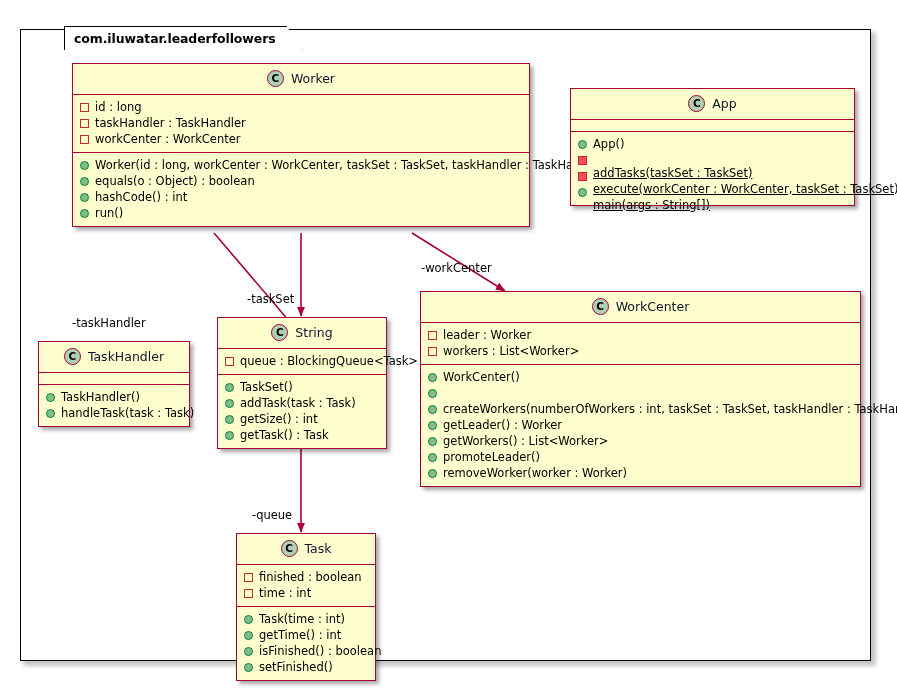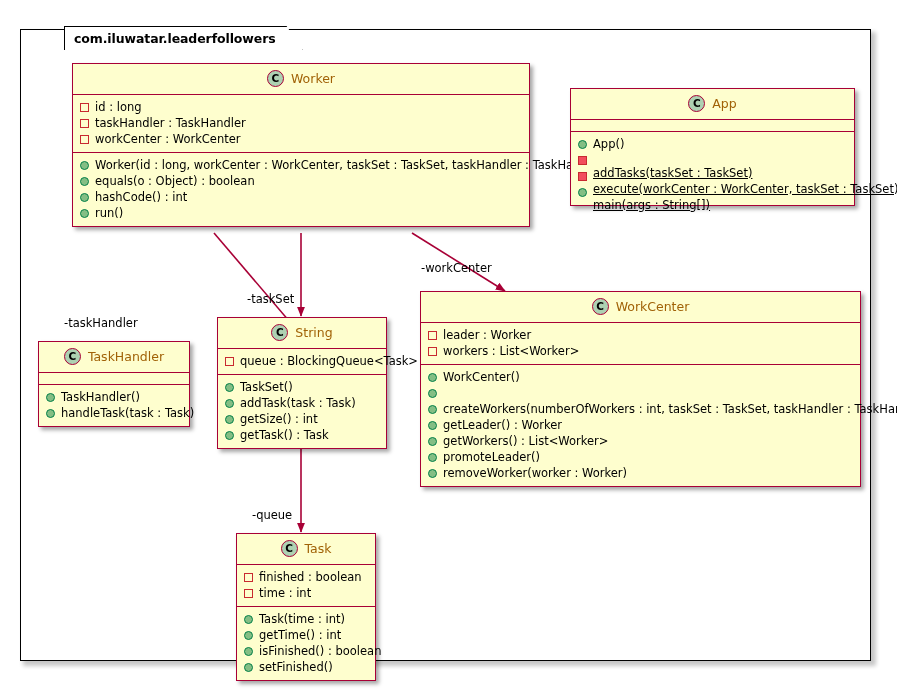--- a/index.html
+++ b/index.html
@@ -75,21 +75,21 @@
   .cls-header {
     display: flex;
     align-items: center;
     justify-content: center;
     gap: 7px;
     padding: 6px 8px 7px 8px;
     border-bottom: 1.4px solid #A80036;
   }
   .cls-title {
     font-size: 12.5px;
-    color: #a16207;
+    color: #0f172a;
     white-space: nowrap;
     text-align: right;
   }
   .circle-c {
     width: 17px; height: 17px;
     border-radius: 50%;
     background: #ADD1B2;
     border: 1.3px solid #A80036;
     box-sizing: border-box;
     display: flex;
@@ -175,21 +175,21 @@
 
     <path d="M214,233 L307,342" fill="none" stroke="#A80036" stroke-width="1.6" marker-end="url(#arrowOpen)"></path>
 
     <path d="M301,233 L301,316" fill="none" stroke="#A80036" stroke-width="1.6" marker-end="url(#arrowOpen)"></path>
 
     <path d="M412,233 L505,291" fill="none" stroke="#A80036" stroke-width="1.6" marker-end="url(#arrowOpen)"></path>
 
     <path d="M301,445 L301,532" fill="none" stroke="#A80036" stroke-width="1.6" marker-end="url(#arrowOpen)"></path>
   </svg>
 
-  <div class="edge-label" style="left:64px; top:316px;">-taskHandler</div>
+  <div class="edge-label" style="left:72px; top:316px;">-taskHandler</div>
   <div class="edge-label" style="left:247px; top:292px;">-taskSet</div>
   <div class="edge-label" style="left:421px; top:261px;">-workCenter</div>
   <div class="edge-label" style="left:252px; top:508px;">-queue</div>
 
 <div class="cls" style="left: 72px; top: 63px; width: 458px;">
       <div class="cls-header">
         <span class="circle-c">C</span>
         <span class="cls-title">Worker</span>
       </div>
       <div class="cls-section">

